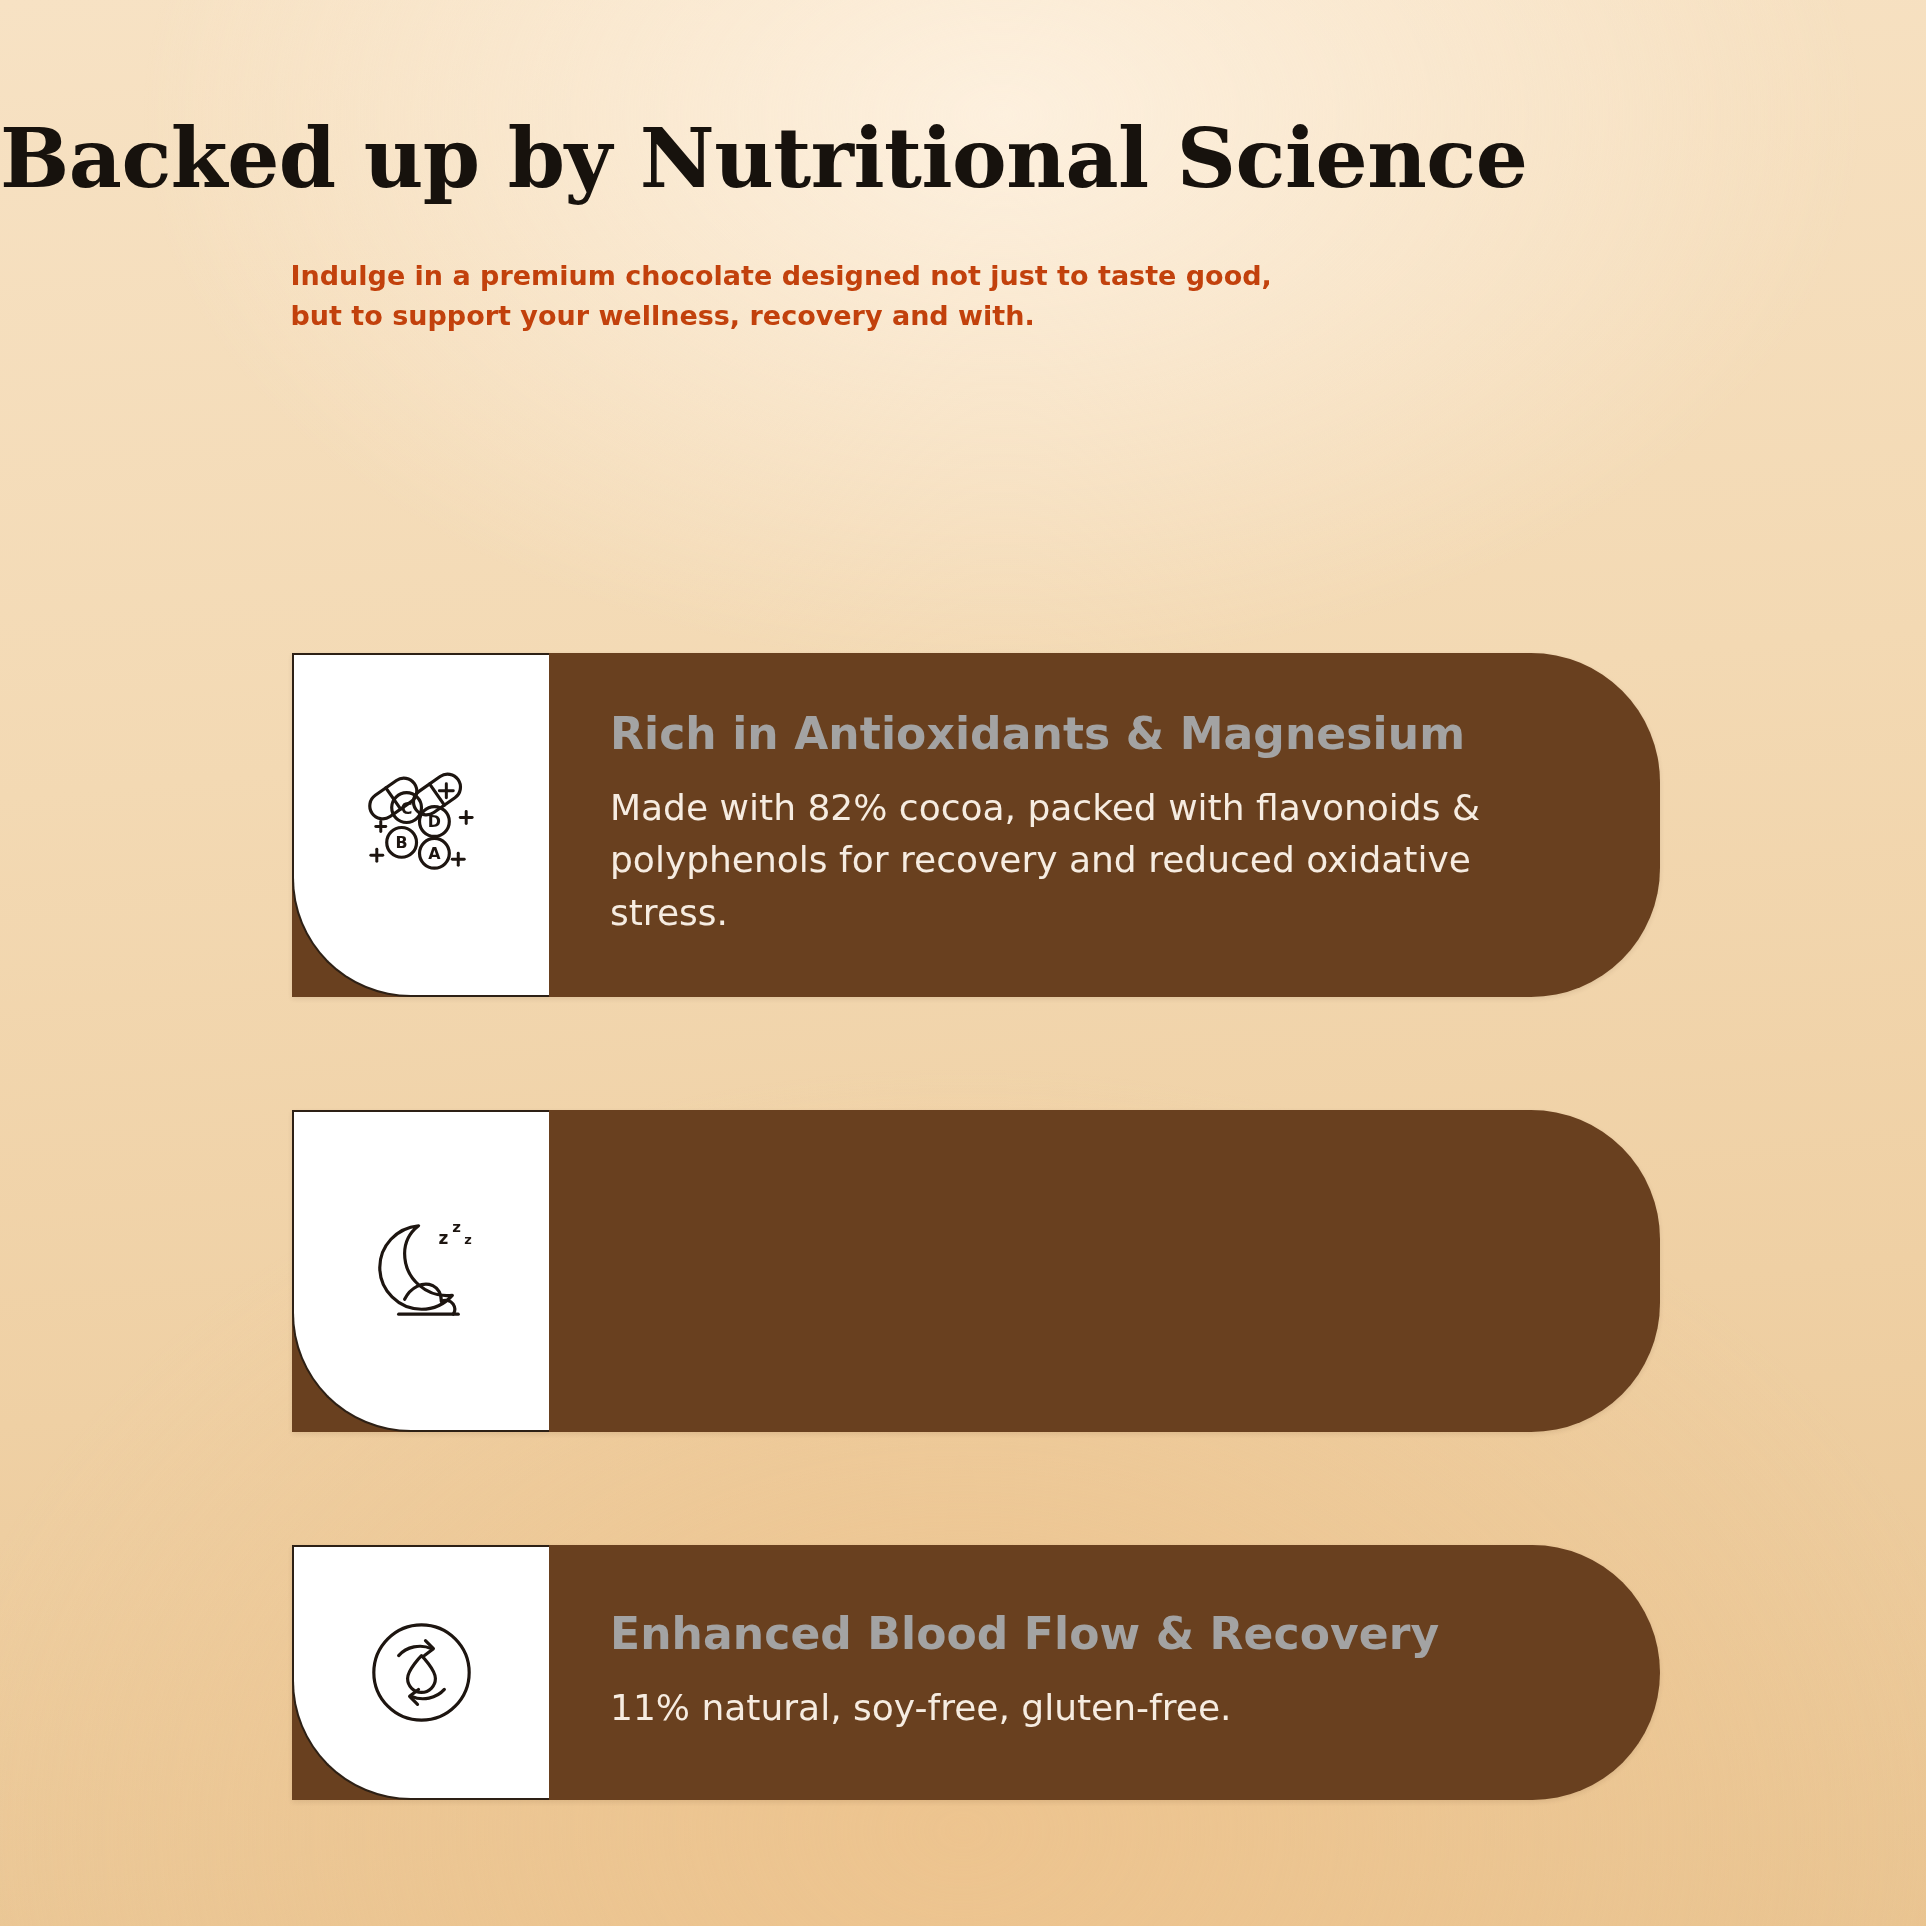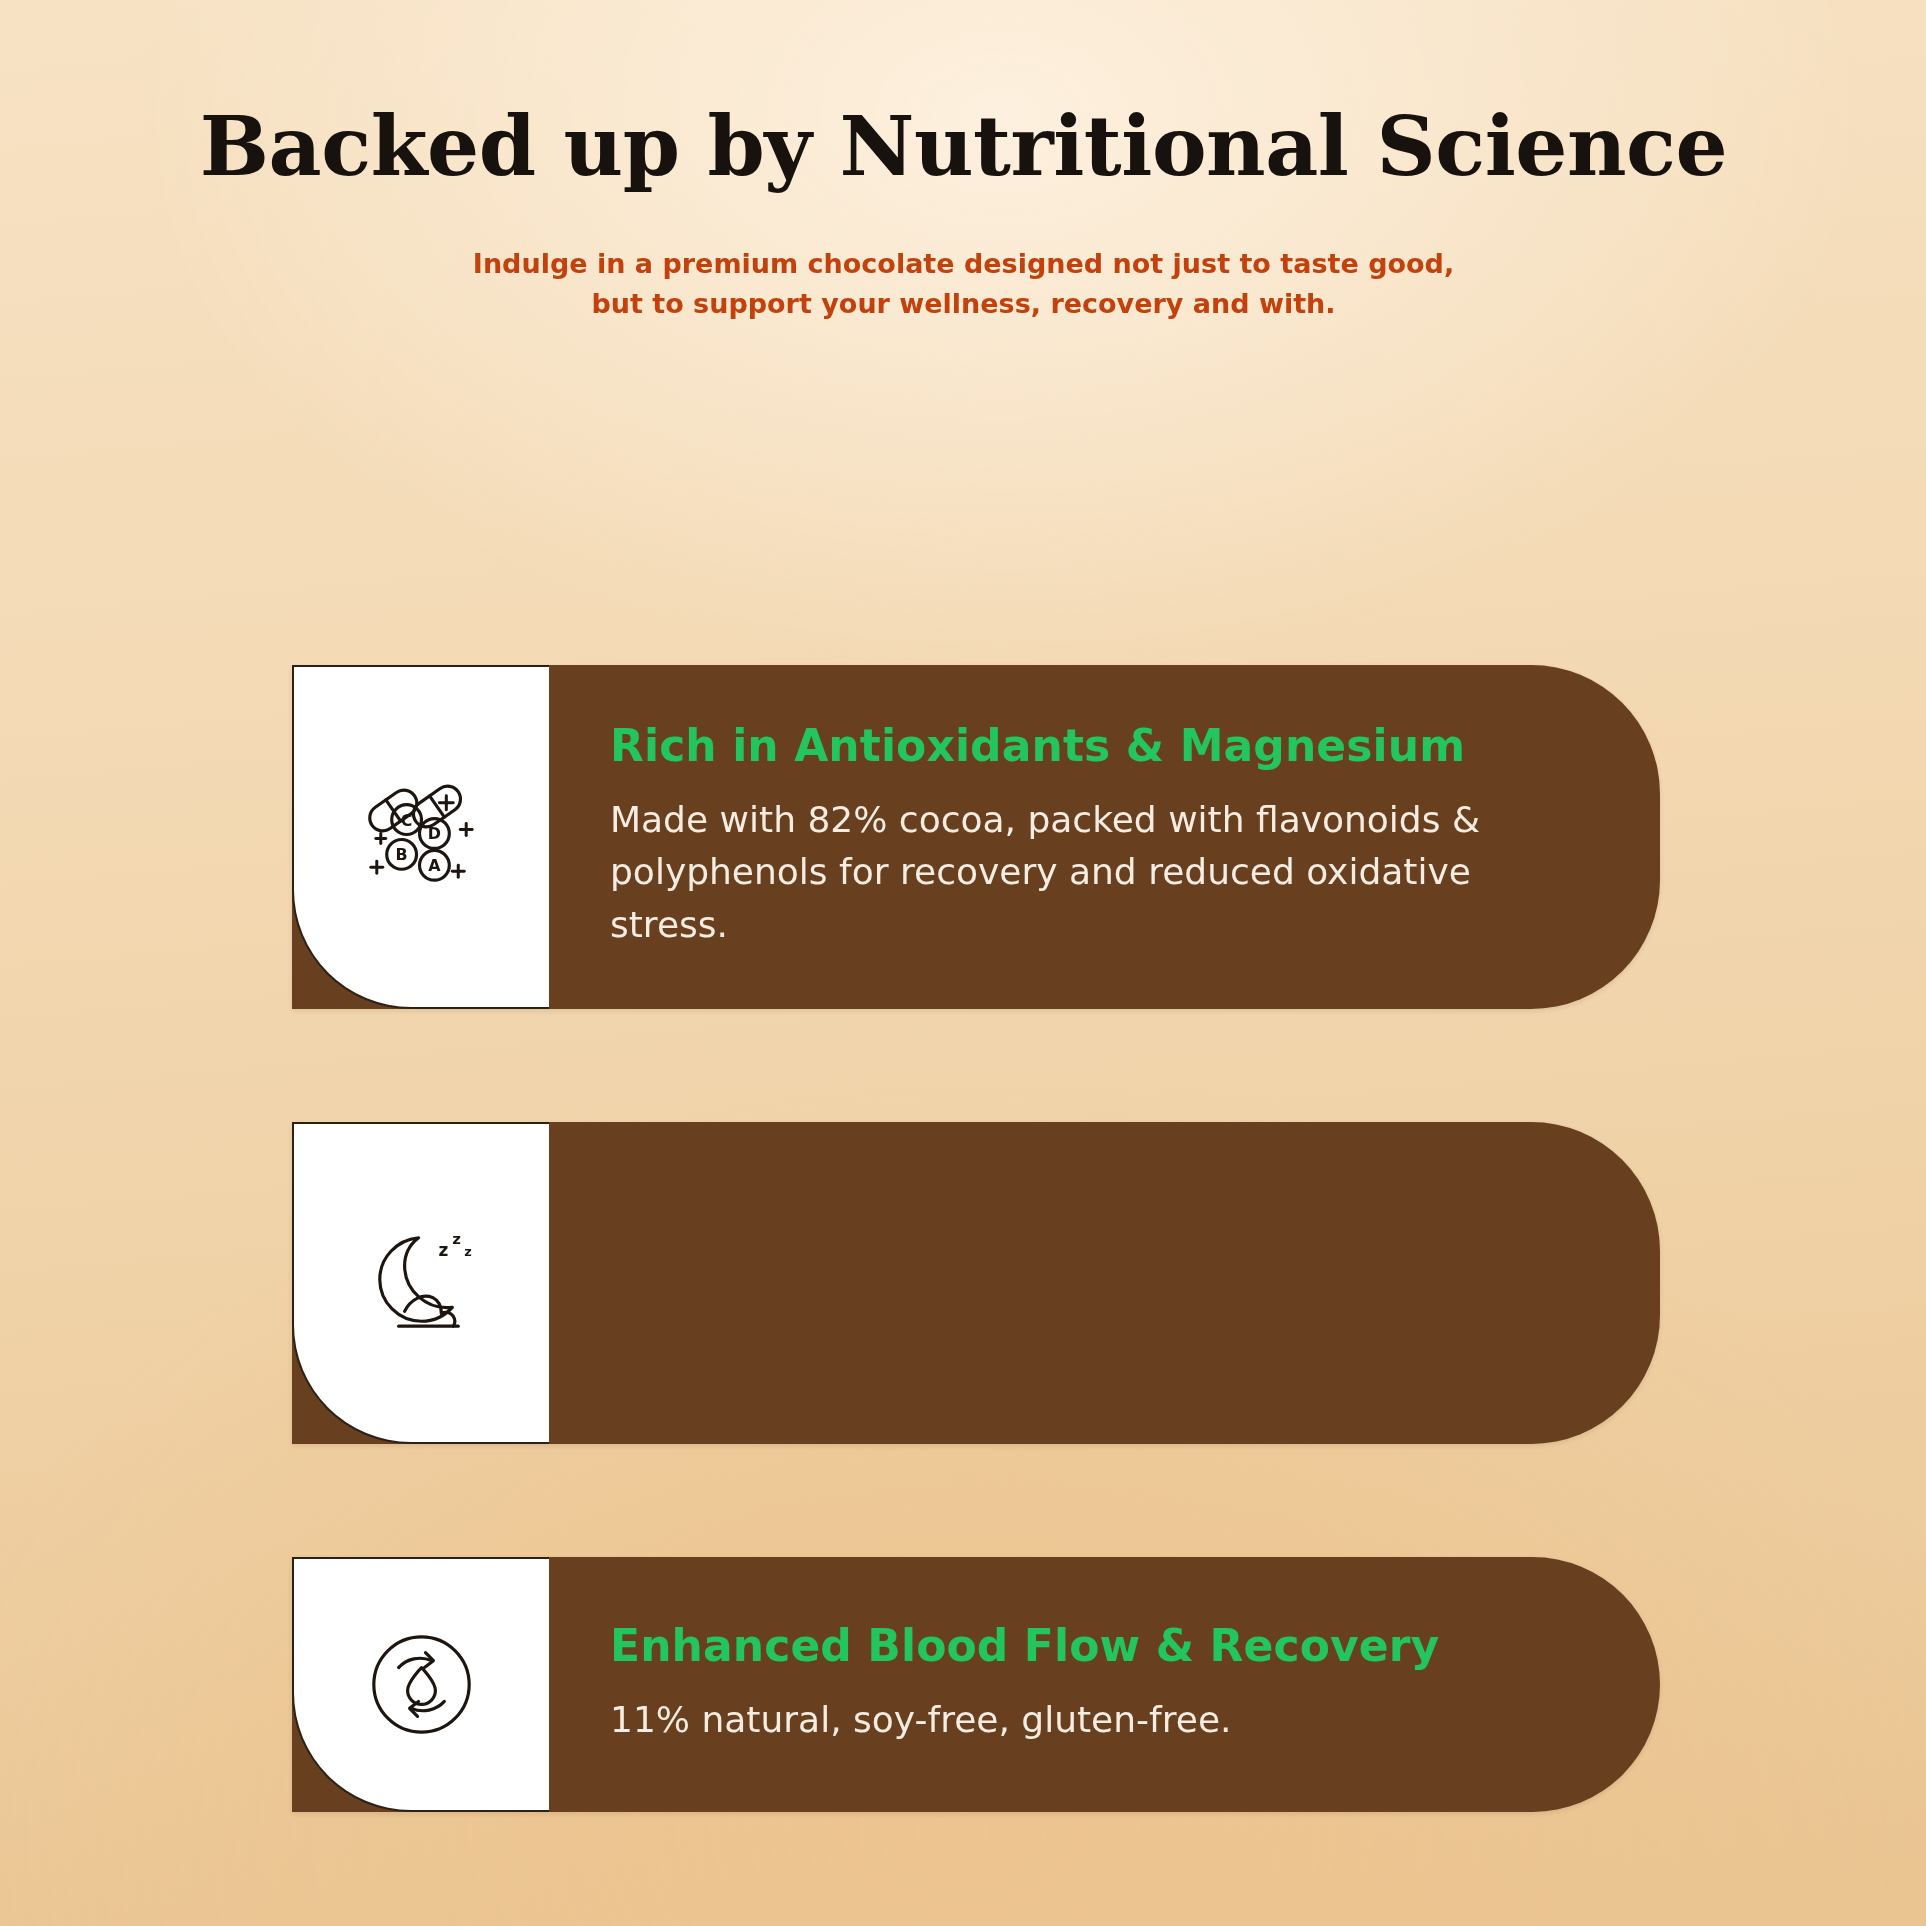--- a/index.html
+++ b/index.html
@@ -19,23 +19,22 @@
 
   .page {
     position: relative;
     width: 1927px;
     height: 1927px;
     box-sizing: border-box;
   }
 
   
   .header {
-    padding-top: 93px;
-    text-align: center;
-    margin-top: 12px;
+    padding-top: 117px;
+    text-align: left;
   }
   .title {
     font-family: "DejaVu Serif", serif;
     font-weight: 700;
     font-size: 82px;
     line-height: 1.02;
     color: #17120d;
     letter-spacing: -0.5px;
     margin: 0;
   }
@@ -88,21 +87,21 @@
 
   .card-body {
     flex: 1 1 auto;
     padding: 55px 89px 57px 61px;
     box-sizing: border-box;
     display: flex;
     flex-direction: column;
     justify-content: center;
   }
   .card-title {
-    color: #22c55e;
+    color: #a3a3a3;
     font-size: 44px;
     font-weight: 700;
     line-height: 1.18;
     margin: 0 0 22px 0;
     letter-spacing: 0.1px;
   }
   .card-desc {
     color: #f6ece1;
     font-size: 36px;
     line-height: 1.46;

